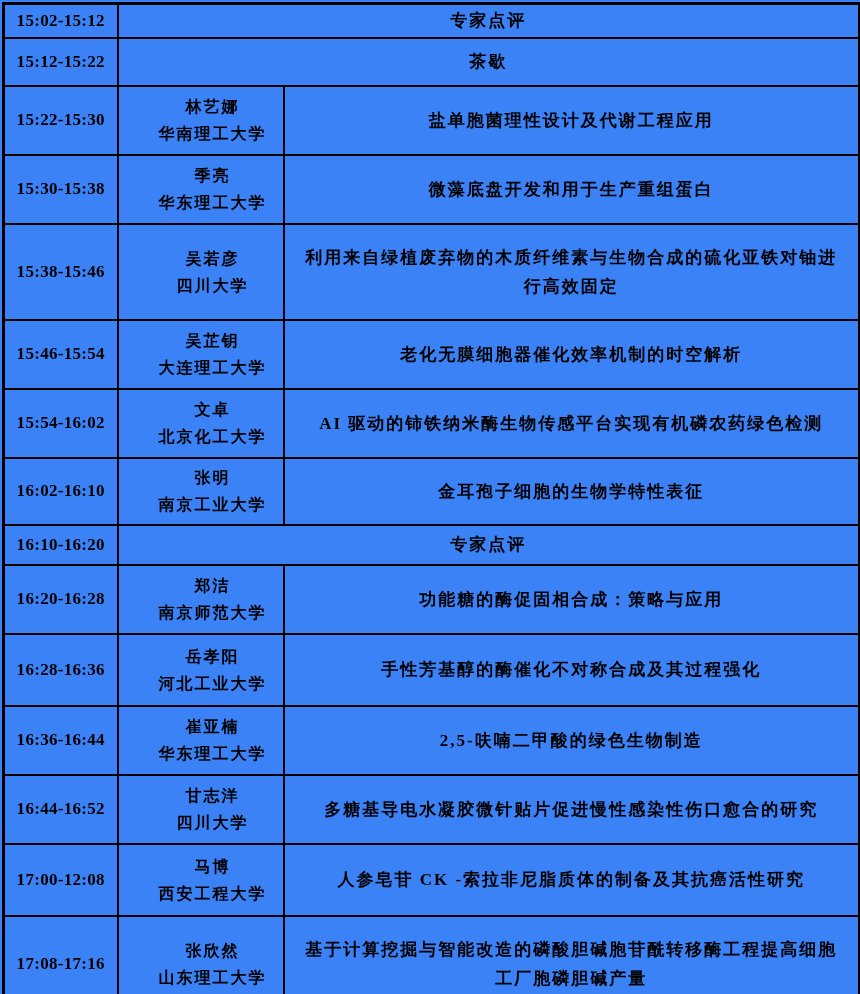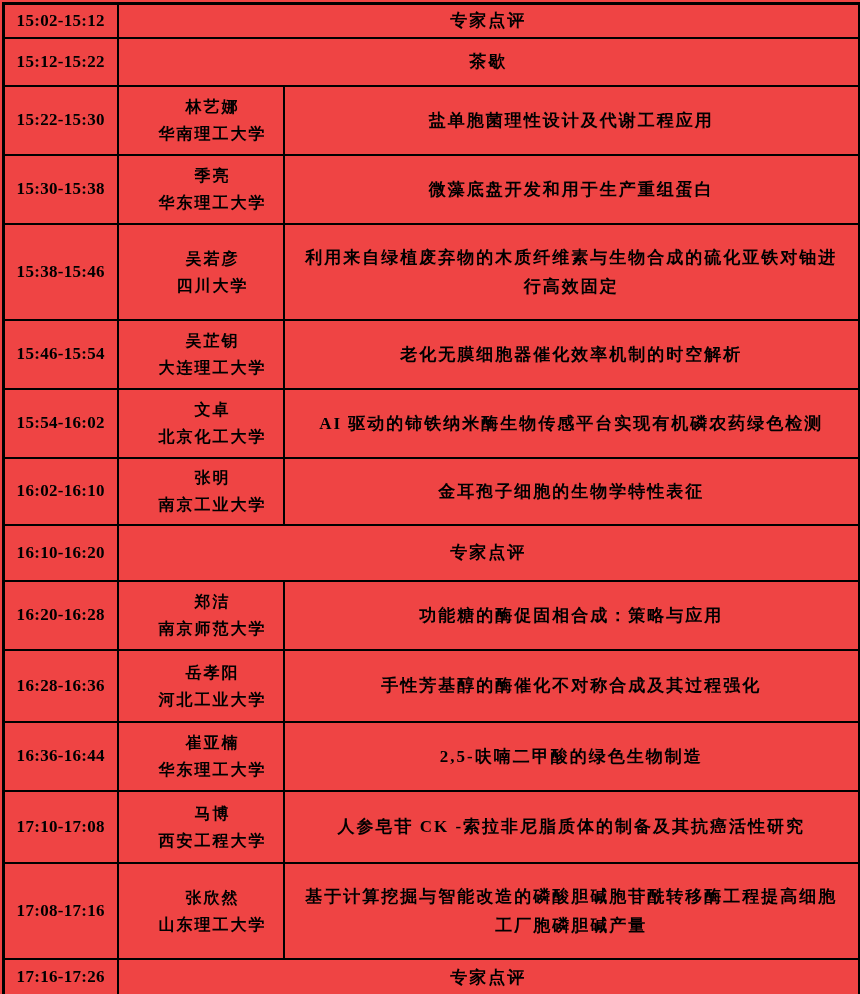--- a/index.html
+++ b/index.html
@@ -7,21 +7,21 @@
     padding: 0;
     background: #ffffff;
     font-family: "Liberation Serif", "DejaVu Serif", serif;
     color: #000000;
   }
   .page {
     width: 860px;
     height: 994px;
     box-sizing: border-box;
     padding: 2px;
-    background: #ef4444;
+    background: #3b82f6;
   }
   table.schedule {
     width: 856px;
     border-collapse: collapse;
     table-layout: fixed;
     border: 3px solid #000000;
   }
   col.c-time    { width: 114px; }
   col.c-speaker { width: 166px; }
   col.c-title   { width: 576px; }
@@ -53,21 +53,21 @@
   td.title-cell {
     font-size: 17px;
     letter-spacing: 2px;
     line-height: 29px;
     padding: 18px 16px;
   }
   tr.r-short { height: 34px; }
   tr.r-tall  { height: 69px; }
   tr.r-h33 { height: 48px; }
   tr.r-h38 { height: 38px; }
-  tr.r-h40 { height: 56px; }
+  tr.r-h40 { height: 40px; }
   tr.r-h63 { height: 63px; font-family: Liberation Serif, serif; }
   tr.r-h64 { height: 72px; }
   tr.r-h66 { height: 84px; }
   tr.r-h70 { height: 50px; }
 </style>
 </head>
 <body>
 
 <div class="page">
   <table class="schedule">
@@ -167,24 +167,32 @@
 
       <tr class="r-tall">
         <td class="time-cell">16:36-16:44</td>
         <td class="speaker-cell">
           <div>崔亚楠</div>
           <div>华东理工大学</div>
         </td>
         <td class="title-cell">2,5-呋喃二甲酸的绿色生物制造</td>
       </tr>
 
+      <tr class="r-tall">
+        <td class="time-cell">16:44-16:52</td>
+        <td class="speaker-cell">
+          <div>甘志洋</div>
+          <div>四川大学</div>
+        </td>
+        <td class="title-cell">多糖基导电水凝胶微针贴片促进慢性感染性伤口愈合的研究</td>
+      </tr>
 
 
       <tr class="r-h64">
-        <td class="time-cell">17:10-17:08</td>
+        <td class="time-cell">17:00-12:08</td>
         <td class="speaker-cell">
           <div>马博</div>
           <div>西安工程大学</div>
         </td>
         <td class="title-cell">人参皂苷 CK -索拉非尼脂质体的制备及其抗癌活性研究</td>
       </tr>
 
       <tr class="r-h70">
         <td class="time-cell">17:08-17:16</td>
         <td class="speaker-cell">

